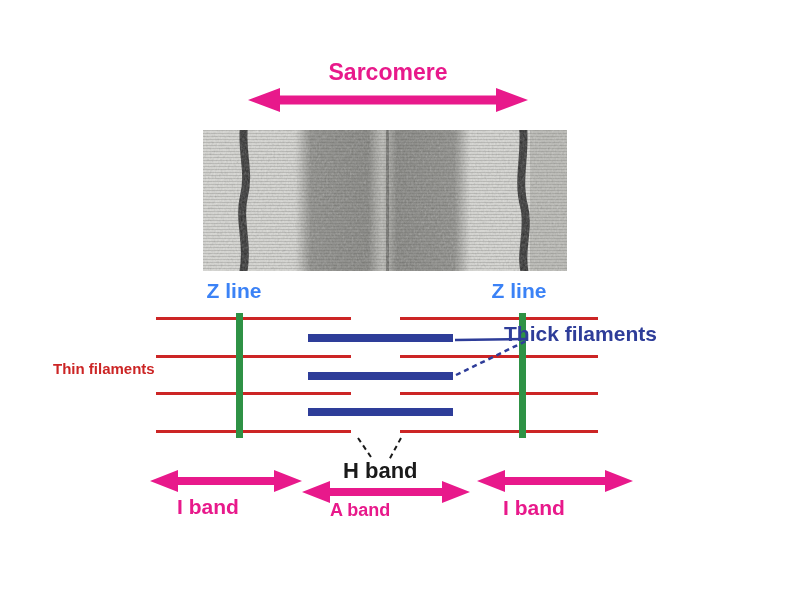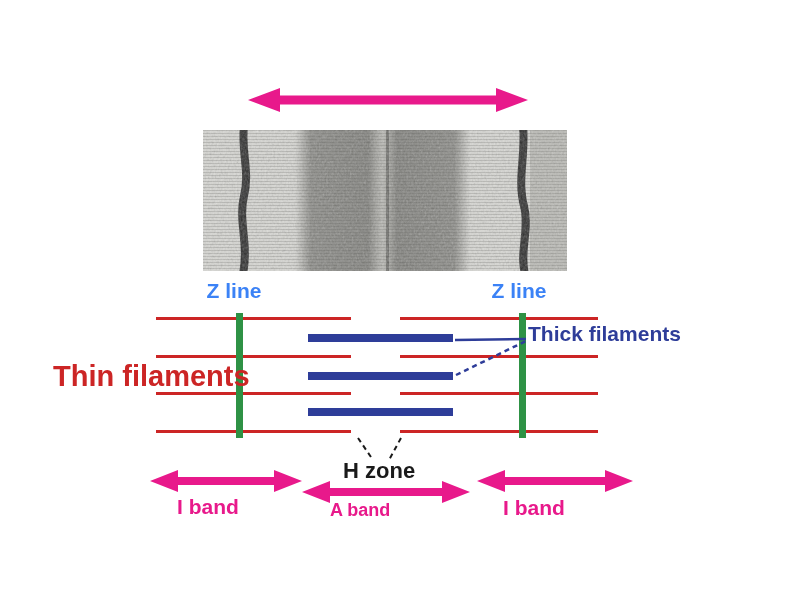--- a/index.html
+++ b/index.html
@@ -19,20 +19,21 @@
   .green-line{position:absolute;width:7px;height:125px;top:313px;background:#2E9245;}
   .blue-bar{position:absolute;width:145px;height:8px;left:308px;background:#2E3D99;}
   svg{display:block;}
   .overlay{position:absolute;left:0;top:0;pointer-events:none;}
 </style>
 </head>
 <body>
 
 <div id="canvas">
 
+  <div class="lbl magenta center" style="left:248px;top:60px;width:280px;font-size:23px;">Sarcomere</div>
 
   <svg class="abs" style="left:248px;top:87px;" width="280" height="26" viewBox="0 0 280 26">
     <polygon points="0,13 32,1 32,8.5 248,8.5 248,1 280,13 248,25 248,17.5 32,17.5 32,25" fill="#E8198B"></polygon>
   </svg>
 
   <svg class="abs" style="left:203px;top:130px;" width="364" height="141" viewBox="0 0 364 141">
     <defs>
       <filter id="nz" x="0" y="0" width="100%" height="100%">
         <feTurbulence type="fractalNoise" baseFrequency="0.55 0.35" numOctaves="3" seed="11"></feTurbulence>
         <feColorMatrix type="saturate" values="0"></feColorMatrix>
@@ -72,31 +73,31 @@
   <div class="red-line" style="left:156px;top:430px;width:195px;"></div>
   <div class="red-line" style="left:400px;top:430px;width:198px;"></div>
 
   <div class="green-line" style="left:236px;"></div>
   <div class="green-line" style="left:519px;"></div>
 
   <div class="blue-bar" style="top:334px;"></div>
   <div class="blue-bar" style="top:372px;"></div>
   <div class="blue-bar" style="top:408px;"></div>
 
-  <div class="lbl red" style="left:53px;top:361px;font-size:29px;">Thin filaments</div>
-  <div class="lbl blue" style="left:528px;top:323px;font-size:21px;">Thick filaments</div>
+  <div class="lbl red" style="left:53px;top:361px;font-size:15px;">Thin filaments</div>
+  <div class="lbl blue" style="left:504px;top:323px;font-size:21px;">Thick filaments</div>
 
   <svg class="overlay" width="800" height="600" viewBox="0 0 800 600">
     <line x1="455" y1="340" x2="526" y2="339" stroke="#2E3D99" stroke-width="2.5"></line>
     <line x1="456" y1="375" x2="526" y2="341" stroke="#2E3D99" stroke-width="2.5" stroke-dasharray="5,4"></line>
     <line x1="358" y1="438" x2="373" y2="460" stroke="#1A1A1A" stroke-width="2" stroke-dasharray="5,4"></line>
     <line x1="401" y1="438" x2="389" y2="460" stroke="#1A1A1A" stroke-width="2" stroke-dasharray="5,4"></line>
   </svg>
 
-  <div class="lbl black" style="left:343px;top:459px;font-size:22px;">H zone</div>
+  <div class="lbl black" style="left:343px;top:459px;font-size:22px;">H band</div>
 
   <svg class="abs" style="left:150px;top:469px;" width="152" height="24" viewBox="0 0 152 24">
     <polygon points="0,12 28,1 28,8 124,8 124,1 152,12 124,23 124,16 28,16 28,23" fill="#E8198B"></polygon>
   </svg>
   <svg class="abs" style="left:302px;top:480px;" width="168" height="24" viewBox="0 0 168 24">
     <polygon points="0,12 28,1 28,8 140,8 140,1 168,12 140,23 140,16 28,16 28,23" fill="#E8198B"></polygon>
   </svg>
   <svg class="abs" style="left:477px;top:469px;" width="156" height="24" viewBox="0 0 156 24">
     <polygon points="0,12 28,1 28,8 128,8 128,1 156,12 128,23 128,16 28,16 28,23" fill="#E8198B"></polygon>
   </svg>

